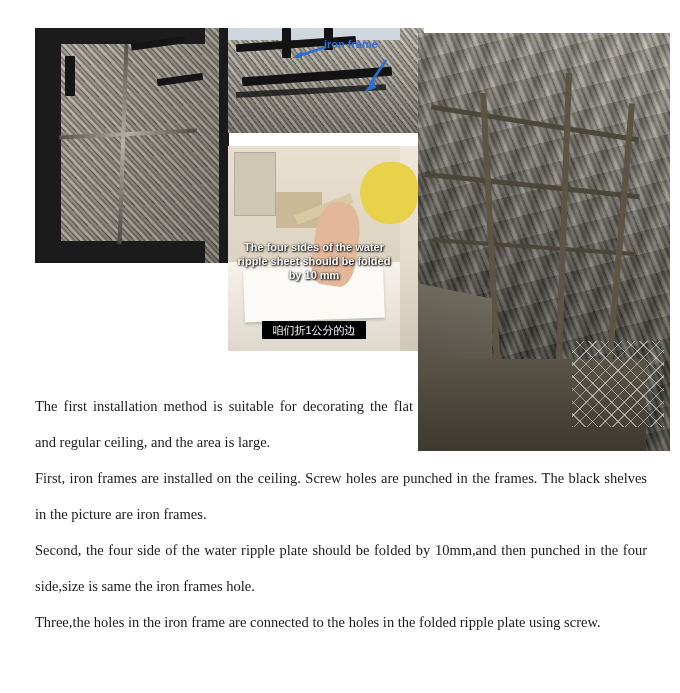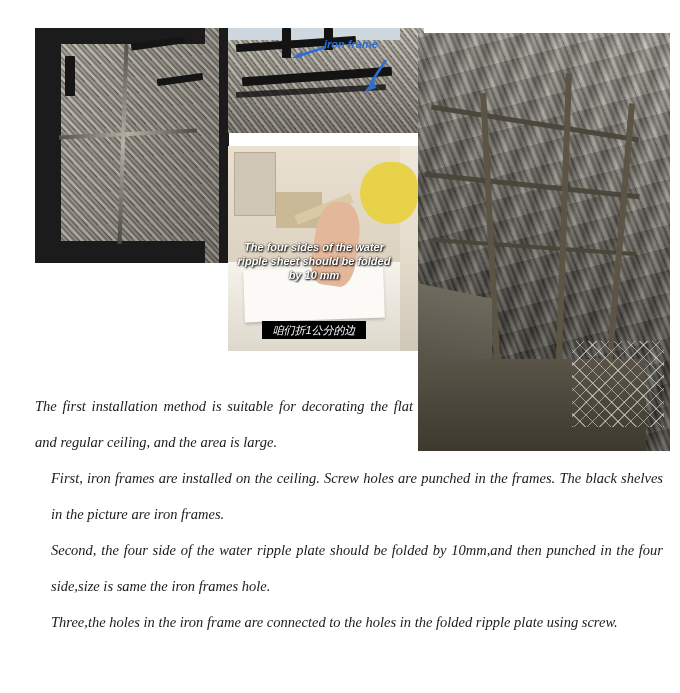--- a/index.html
+++ b/index.html
@@ -13,21 +13,20 @@
     position: relative;
     font-family: "Liberation Sans", sans-serif;
     color: #111111;
     overflow: hidden;
   }
 
   .page {
     position: relative;
     width: 680px;
     height: 545px;
-    font-style: italic;
   }
 
   
   .photo {
     position: absolute;
     overflow: hidden;
     background: #2a2a2a;
     padding-left: 24px;
   }
 
@@ -234,21 +233,20 @@
     color: #1a1a1a;
     text-align: justify;
     font-family: "Liberation Serif", serif;
   }
   
   #body-text .para-1 {
     width: 378px;
   }
   #body-text .para-rest {
     width: 612px;
-    margin-left: 16px;
   }
 </style>
 </head>
 <body>
 
 <div class="page">
 
   <div class="photo" id="photo-ceiling-tile">
     <div class="dark-band db-top"></div>
     <div class="dark-band db-left"></div>

